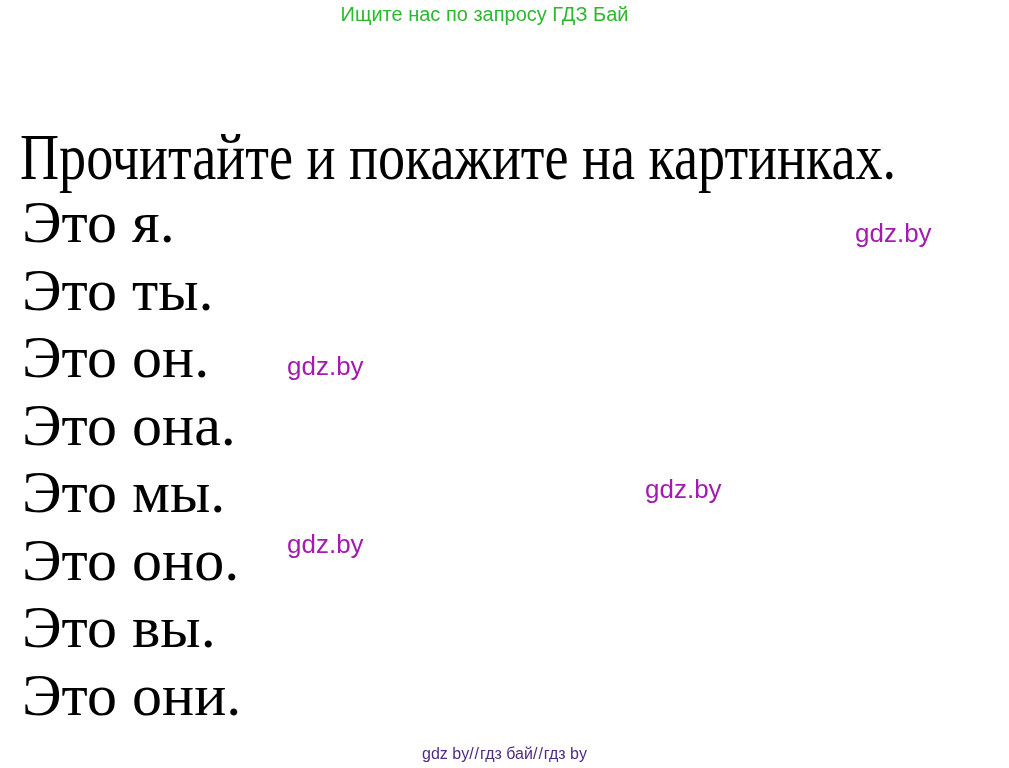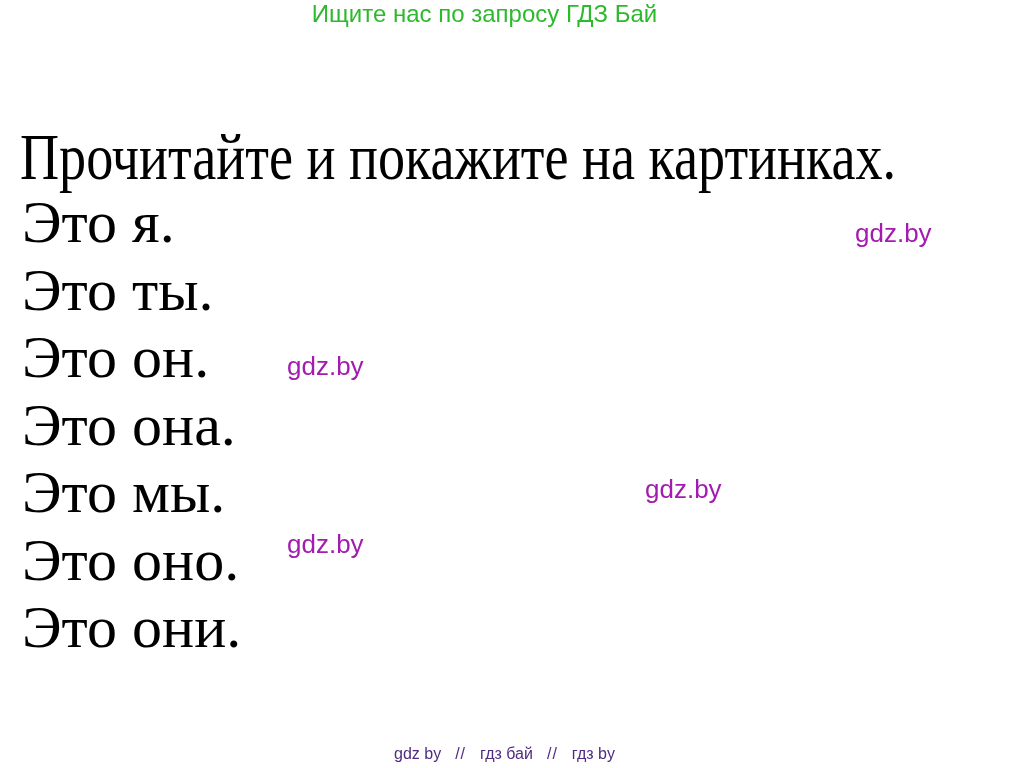--- a/index.html
+++ b/index.html
@@ -11,21 +11,21 @@
     font-family: "Liberation Serif", serif;
     color: #000;
   }
   .page { position: absolute; inset: 0; }
 
   .top-note {
     position: absolute;
     left: 0; right: 40px; top: 2px;
     text-align: center;
     font-family: "Liberation Sans", sans-serif;
-    font-size: 24px;
+    font-size: 20px;
     line-height: 24px;
     color: #2db92d;
   }
 
   .title {
     position: absolute;
     left: 22px; top: 58px;
     font-size: 60px;
     line-height: 1;
     white-space: nowrap;
@@ -63,21 +63,20 @@
   .wm-2 { left: 287px; top: 353px; }
   .wm-3 { left: 645px; top: 476px; }
   .wm-4 { left: 287px; top: 531px; }
 
   .footer {
     position: absolute;
     left: 0; right: 0; top: 744px;
     display: flex;
     justify-content: center;
     align-items: baseline;
-    gap: 14px;
     font-family: "Liberation Sans", sans-serif;
     font-size: 16px;
     line-height: 20px;
     color: #512b82;
   }
   .footer .slash { letter-spacing: 1px; }
 </style>
 </head>
 <body>
 
@@ -88,20 +87,21 @@
 
   <div class="instruction">Прочитайте и покажите на картинках.</div>
 
   <ul class="sentences">
     <li>Это я.</li>
     <li>Это ты.</li>
     <li>Это он.</li>
     <li>Это она.</li>
     <li>Это мы.</li>
     <li>Это оно.</li>
+    <li>Это вы.</li>
     <li>Это они.</li>
   </ul>
 
   <span class="watermark wm-1">gdz.by</span>
   <span class="watermark wm-2">gdz.by</span>
   <span class="watermark wm-3">gdz.by</span>
   <span class="watermark wm-4">gdz.by</span>
 
   <div class="footer">
     <span>gdz by</span>

